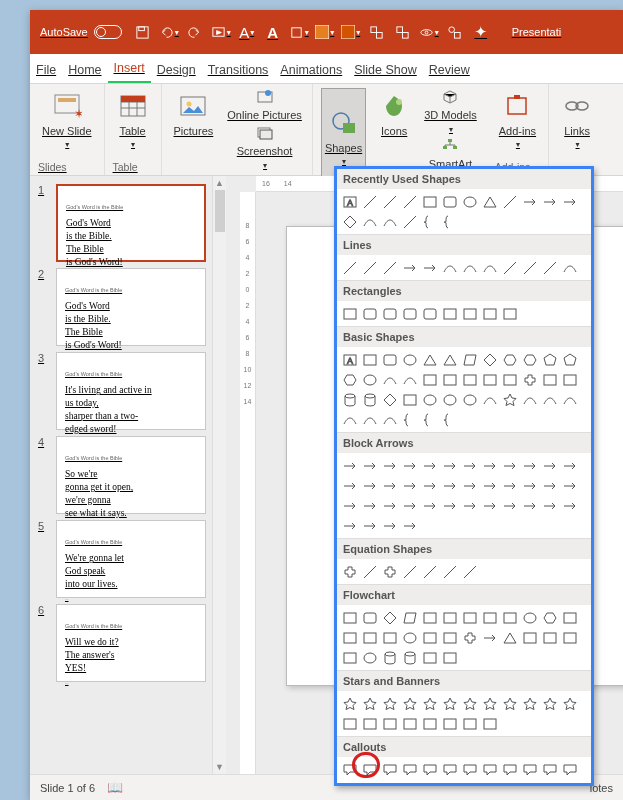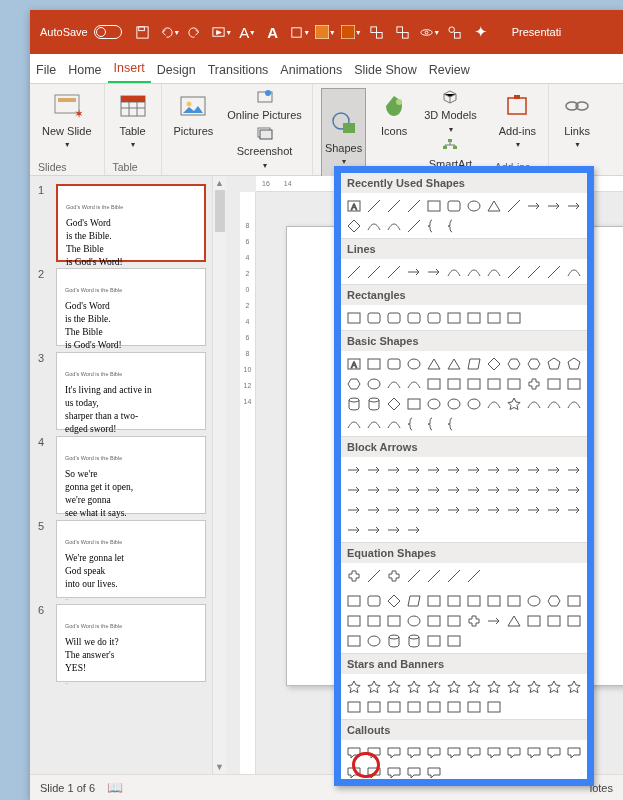--- a/index.html
+++ b/index.html
@@ -1,17 +1,17 @@
 <!DOCTYPE html>
 <html><head>
 <meta charset="utf-8">
 <style>
   * { box-sizing: border-box; margin: 0; padding: 0; font-family: "Segoe UI", sans-serif; }
   body { width: 623px; height: 800px; background: #a8c3dc; overflow: hidden; position: relative; }
-  .window { position: absolute; top: 10px; left: 30px; width: 593px; height: 790px; background: #737373; box-shadow: 0 2px 8px rgba(0,0,0,.25); }
+  .window { position: absolute; top: 10px; left: 30px; width: 593px; height: 790px; background: #737373; box-shadow: 0 2px 8px rgba(0,0,0,.25); text-decoration: underline; }
   
   .titlebar { height: 44px; background: #c43e1c; display: flex; align-items: center; padding: 0 6px; color: #fff; gap: 2px; font-size: 11px; }
   .titlebar .autosave { display:flex; align-items:center; gap:6px; margin-right:4px; padding:2px 4px; }
   .toggle { width: 28px; height: 14px; border:1px solid #fff; border-radius: 8px; position: relative; }
   .toggle::after{ content:""; position:absolute; width:8px; height:8px; border:1px solid #fff; border-radius:50%; top:1px; left:1px;}
   .qat { display:flex; gap:4px; align-items:center; }
   .qat-btn { width:22px; height:22px; display:flex; align-items:center; justify-content:center; font-size:15px; color:#fff; }
   .qat-btn svg { stroke:#fff; fill:none; }
   .titlebar .title { margin-left: 18px; font-size: 11px; }
   
@@ -42,21 +42,21 @@
   .slide-thumb { width:150px; height:78px; background:#fff; border:1px solid #c7c7c7; padding:18px 8px; font-size:6px; line-height:1.35;}
   .slide-thumb.sel { border:2px solid #c43e1c; }
   .slide-thumb .hdr { font-size:5.5px; color:#666; margin-bottom:6px;}
   .slide-thumb .main { font-size:9.5px; font-family:"Comic Sans MS","Segoe UI"; }
   .slide-thumb .foot { margin-top:6px; font-size:3.5px; color:#999; }
   .editor { flex:1; background:#ececec; position:relative; }
   .ruler-h { position:absolute; top:0; left:30px; right:0; height:16px; background:#fff; border-bottom:1px solid #ddd; font-size:7px; color:#777; display:flex; align-items:center; overflow:hidden; padding-left:6px; gap:14px;}
   .ruler-v { position:absolute; top:16px; left:14px; width:16px; bottom:0; background:#fff; border-right:1px solid #ddd; font-size:7px; color:#777; display:flex; flex-direction:column; align-items:center; gap:9px; padding-top:30px;}
   .slide-canvas { position:absolute; top:50px; left:60px; width:520px; height:460px; background:#fff; border:1px solid #bbb; box-shadow:2px 2px 6px rgba(0,0,0,.2); padding:40px; font-family:"Comic Sans MS"; font-size:52px; color:#333;}
   
-  .shapes-panel { position:absolute; left:334px; top:166px; width:260px; background:#fff; border:7px solid #3b82f6; box-shadow:2px 3px 6px rgba(0,0,0,.3); z-index:50; font-size:11px; max-height:620px; overflow:hidden;}
+  .shapes-panel { position:absolute; left:334px; top:166px; width:260px; background:#fff; border:3px solid #3b82f6; box-shadow:2px 3px 6px rgba(0,0,0,.3); z-index:50; font-size:11px; max-height:620px; overflow:hidden;}
   .shapes-panel .cat { background:#eeedec; padding:4px 6px; color:#555; font-weight:600; border-top:1px solid #ddd;}
   .shapes-panel .cat:first-child{border-top:none}
   .shapes-panel .grid { display:flex; flex-wrap:wrap; padding:4px 4px; gap:3px 3px; }
   .shape { width:17px; height:17px; display:flex; align-items:center; justify-content:center; }
   .shape svg { stroke:#555; fill:none; stroke-width:1; }
   .highlight { position:absolute; border:3px solid #d62020; border-radius:14px; width:28px; height:26px; left:352px; top:752px; z-index:60; pointer-events:none;}
   
   .status { position:absolute; bottom:0; left:0; right:0; height:26px; background:#f3f2f1; border-top:1px solid #ddd; display:flex; align-items:center; padding:0 10px; font-size:11px; color:#444; gap:12px;}
   .status .right { margin-left:auto; display:flex; gap:6px; align-items:center;}
   .caret{font-size:8px;vertical-align:middle;margin-left:1px}
@@ -1073,20 +1073,21 @@
         <svg width="16" height="16" viewBox="0 0 16 16">
           <line x1="2" y1="14" x2="14" y2="2" stroke="#555" fill="none" stroke-width="1"></line>
         </svg>
       </div>
       <div class="shape">
         <svg width="16" height="16" viewBox="0 0 16 16">
           <line x1="2" y1="14" x2="14" y2="2" stroke="#555" fill="none" stroke-width="1"></line>
         </svg>
       </div>
     </div>
+    <div class="cat">Flowchart</div>
     <div class="grid">
       <div class="shape">
         <svg width="16" height="16" viewBox="0 0 16 16">
           <rect x="2" y="3" width="12" height="10" stroke="#555" fill="none" stroke-width="1"></rect>
         </svg>
       </div>
       <div class="shape">
         <svg width="16" height="16" viewBox="0 0 16 16">
           <rect x="2" y="3" width="12" height="10" rx="2" stroke="#555" fill="none" stroke-width="1"></rect>
         </svg>

